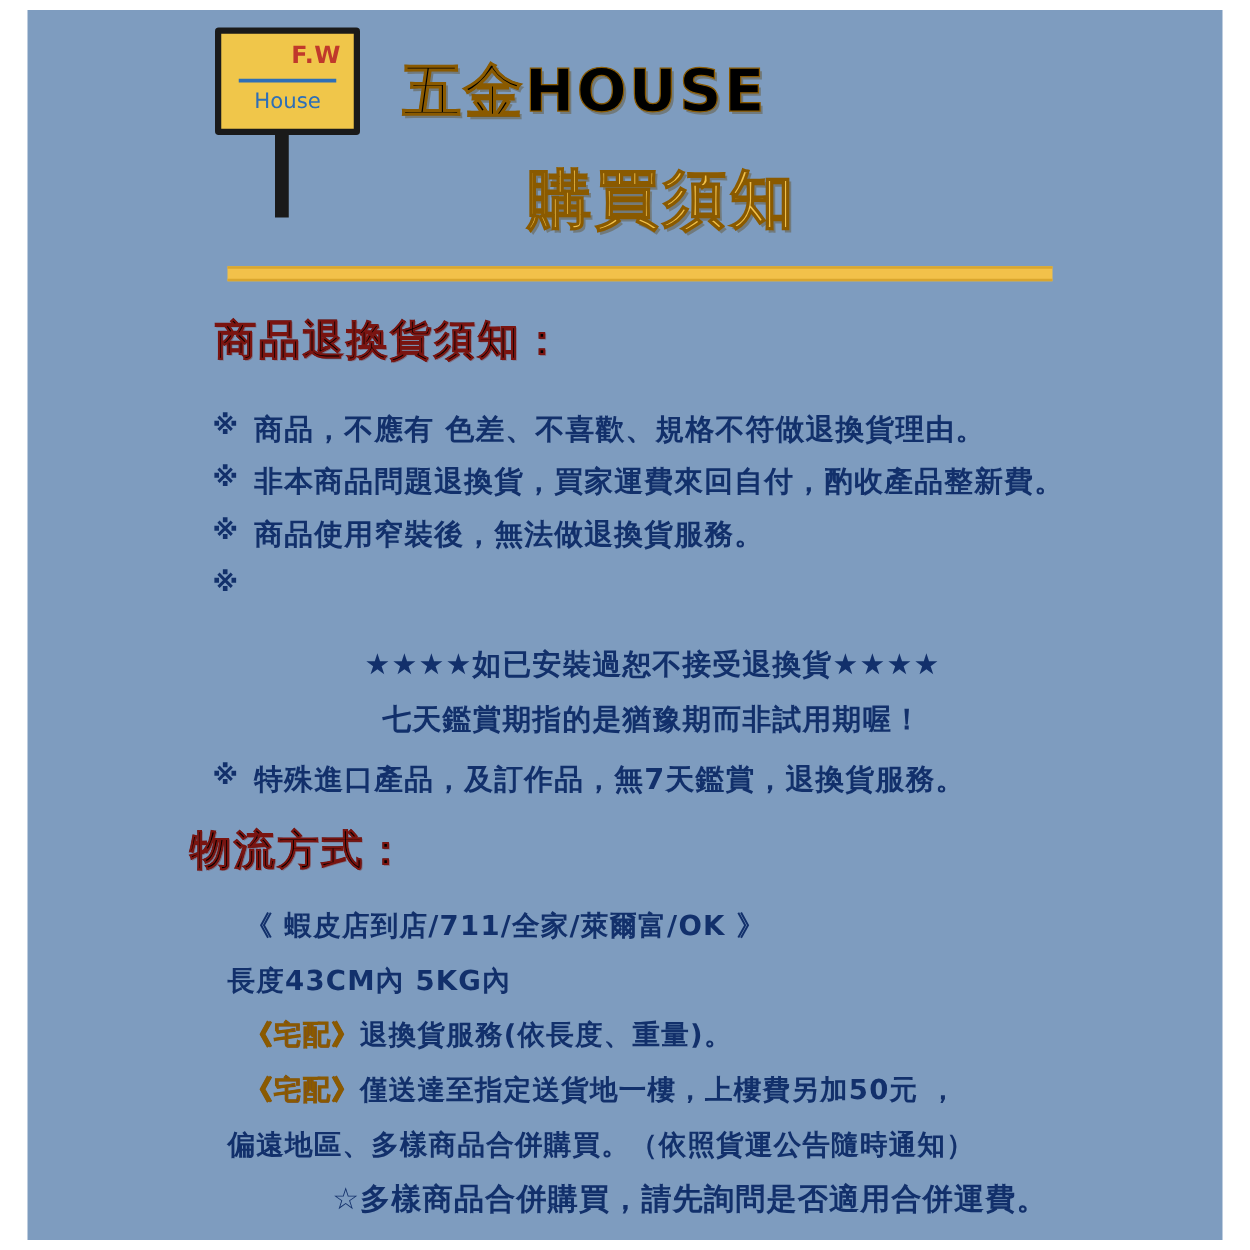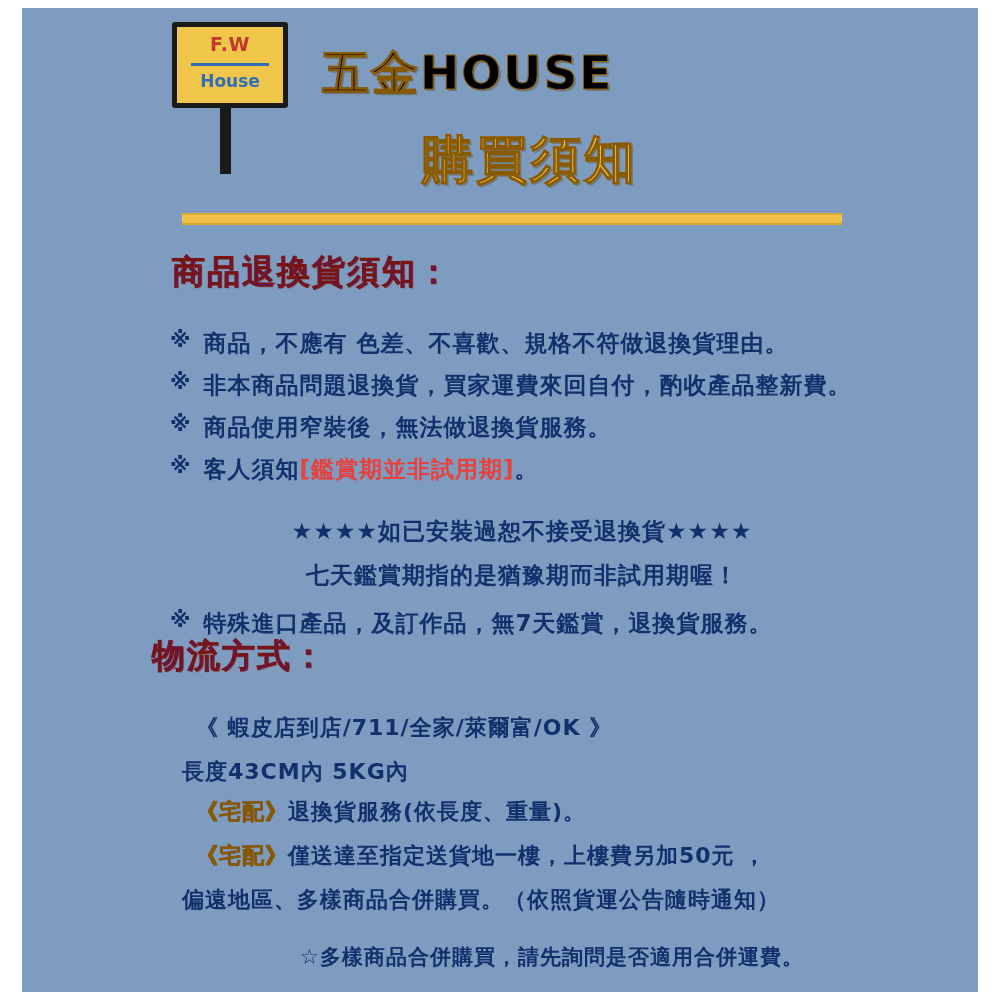--- a/index.html
+++ b/index.html
@@ -56,37 +56,38 @@
   .sign-fw {
     position: absolute;
     left: 0;
     top: 6px;
     width: 106px;
     text-align: center;
     color: #c0392b;
     font-weight: bold;
     font-size: 19px;
     letter-spacing: 0.5px;
+    padding-left: 23px;
   }
   .sign-rule {
     position: absolute;
     left: 14px;
     top: 36px;
     width: 78px;
     height: 3px;
     background: #2e6fb7;
   }
   .sign-house {
     position: absolute;
     left: 0;
     top: 44px;
     width: 106px;
     text-align: center;
     color: #2e6fb7;
-    font-weight: bold;
+    font-weight: normal;
     font-size: 17px;
   }
   .sign-post {
     position: absolute;
     left: 48px;
     top: 86px;
     width: 11px;
     height: 66px;
     background: #1a1a1a;
   }
@@ -118,36 +119,36 @@
     top: 205px;
     width: 660px;
     height: 8px;
     background: #f2c14a;
     border-top: 2px solid #d9a62f;
     border-bottom: 2px solid #d9a62f;
   }
 
   
   .section-heading {
-    color: #4c1d95;
+    color: #000000;
     font-size: 33px;
     font-weight: bold;
     letter-spacing: 2px;
     -webkit-text-stroke: 0.6px #7a1410;
     text-shadow: 1px 1px 0 rgba(120,20,10,0.35);
   }
   #returns-heading {
     position: absolute;
     left: 150px;
     top: 242px;
   }
   #shipping-heading {
     position: absolute;
     left: 130px;
-    top: 626px;
+    top: 650px;
   }
 
   .bullet-list {
     position: absolute;
     left: 148px;
     top: 320px;
     width: 800px;
   }
   .bullet-row {
     display: flex;
@@ -203,36 +204,37 @@
     top: 705px;
     width: 790px;
   }
   .ship-row {
     color: #12306b;
     font-size: 22px;
     font-weight: bold;
     letter-spacing: 1px;
     margin-bottom: 14px;
     white-space: nowrap;
+    margin-top: 13px;
   }
   .ship-row .tag {
     color: #4c1d95;
     text-align: center;
     -webkit-text-stroke: 0.6px #8a5a00;
   }
   .ship-row.indent { padding-left: 14px; }
   .ship-row.tight { margin-bottom: 10px; }
   .ship-footer {
     position: absolute;
     left: 150px;
     top: 935px;
     width: 760px;
     text-align: center;
     color: #12306b;
-    font-size: 21px;
+    font-size: 24px;
     font-weight: bold;
     letter-spacing: 1px;
     white-space: nowrap;
   }
 </style>
 </head>
 <body>
 
 <div class="page">
   <div class="sheet">
@@ -262,21 +264,20 @@
       <div class="bullet-row">
         <span class="bullet-mark">※</span>
         <span class="bullet-text">非本商品問題退換貨，買家運費來回自付，酌收產品整新費。</span>
       </div>
       <div class="bullet-row">
         <span class="bullet-mark">※</span>
         <span class="bullet-text">商品使用窄裝後，無法做退換貨服務。</span>
       </div>
       <div class="bullet-row">
         <span class="bullet-mark">※</span>
-        <span class="bullet-text"><span>客人須知</span><span class="hl">[鑑賞期並非試用期]</span><span>。</span></span>
       </div>
     </div>
 
     <div class="center-line" id="note-seven">七天鑑賞期指的是猶豫期而非試用期喔！</div>
     <div class="center-line" id="note-stars">★★★★如已安裝過恕不接受退換貨★★★★</div>
 
     <div class="bullet-row standalone" id="returns-note-4">
       <span class="bullet-mark">※</span>
       <span class="bullet-text">特殊進口產品，及訂作品，無7天鑑賞，退換貨服務。</span>
     </div>

